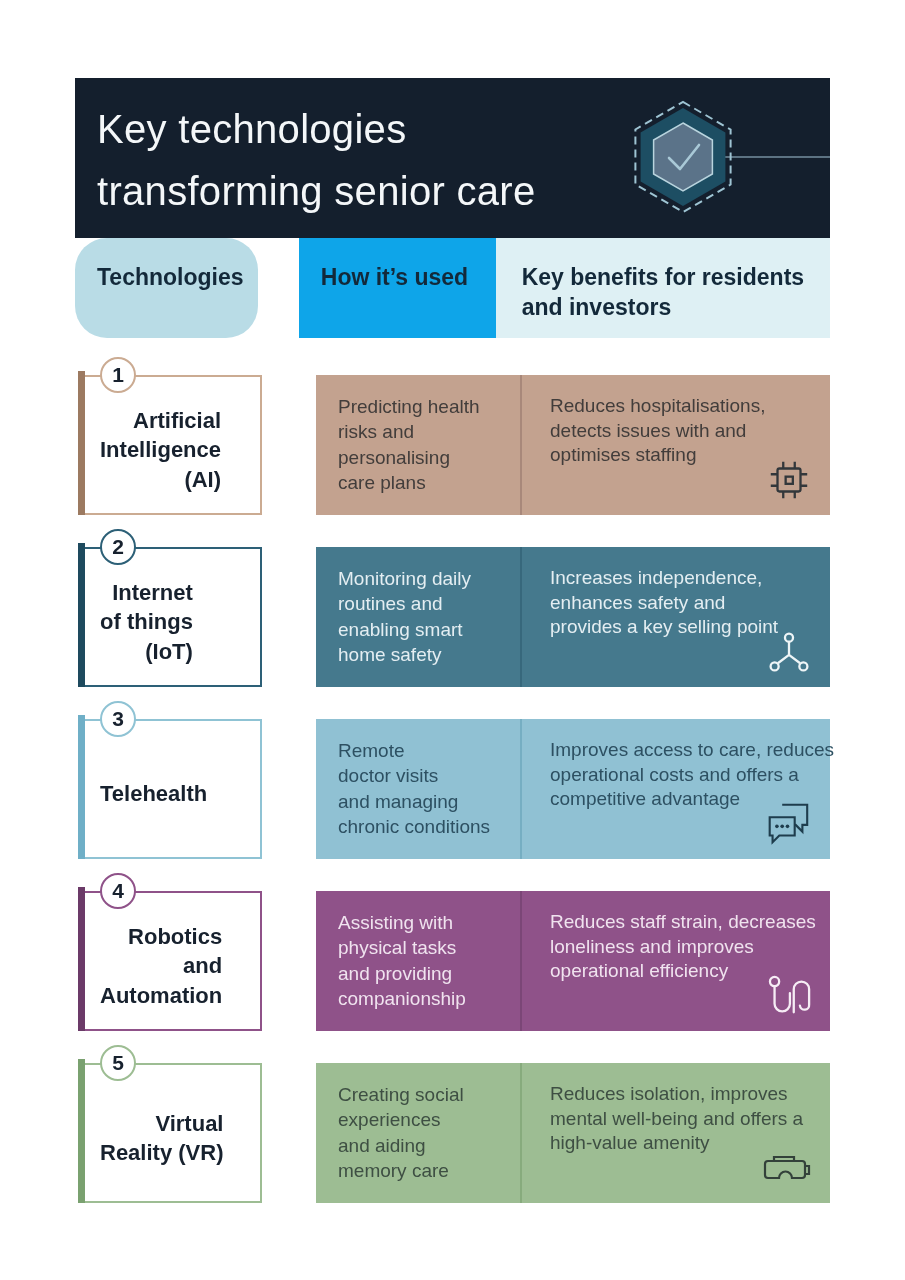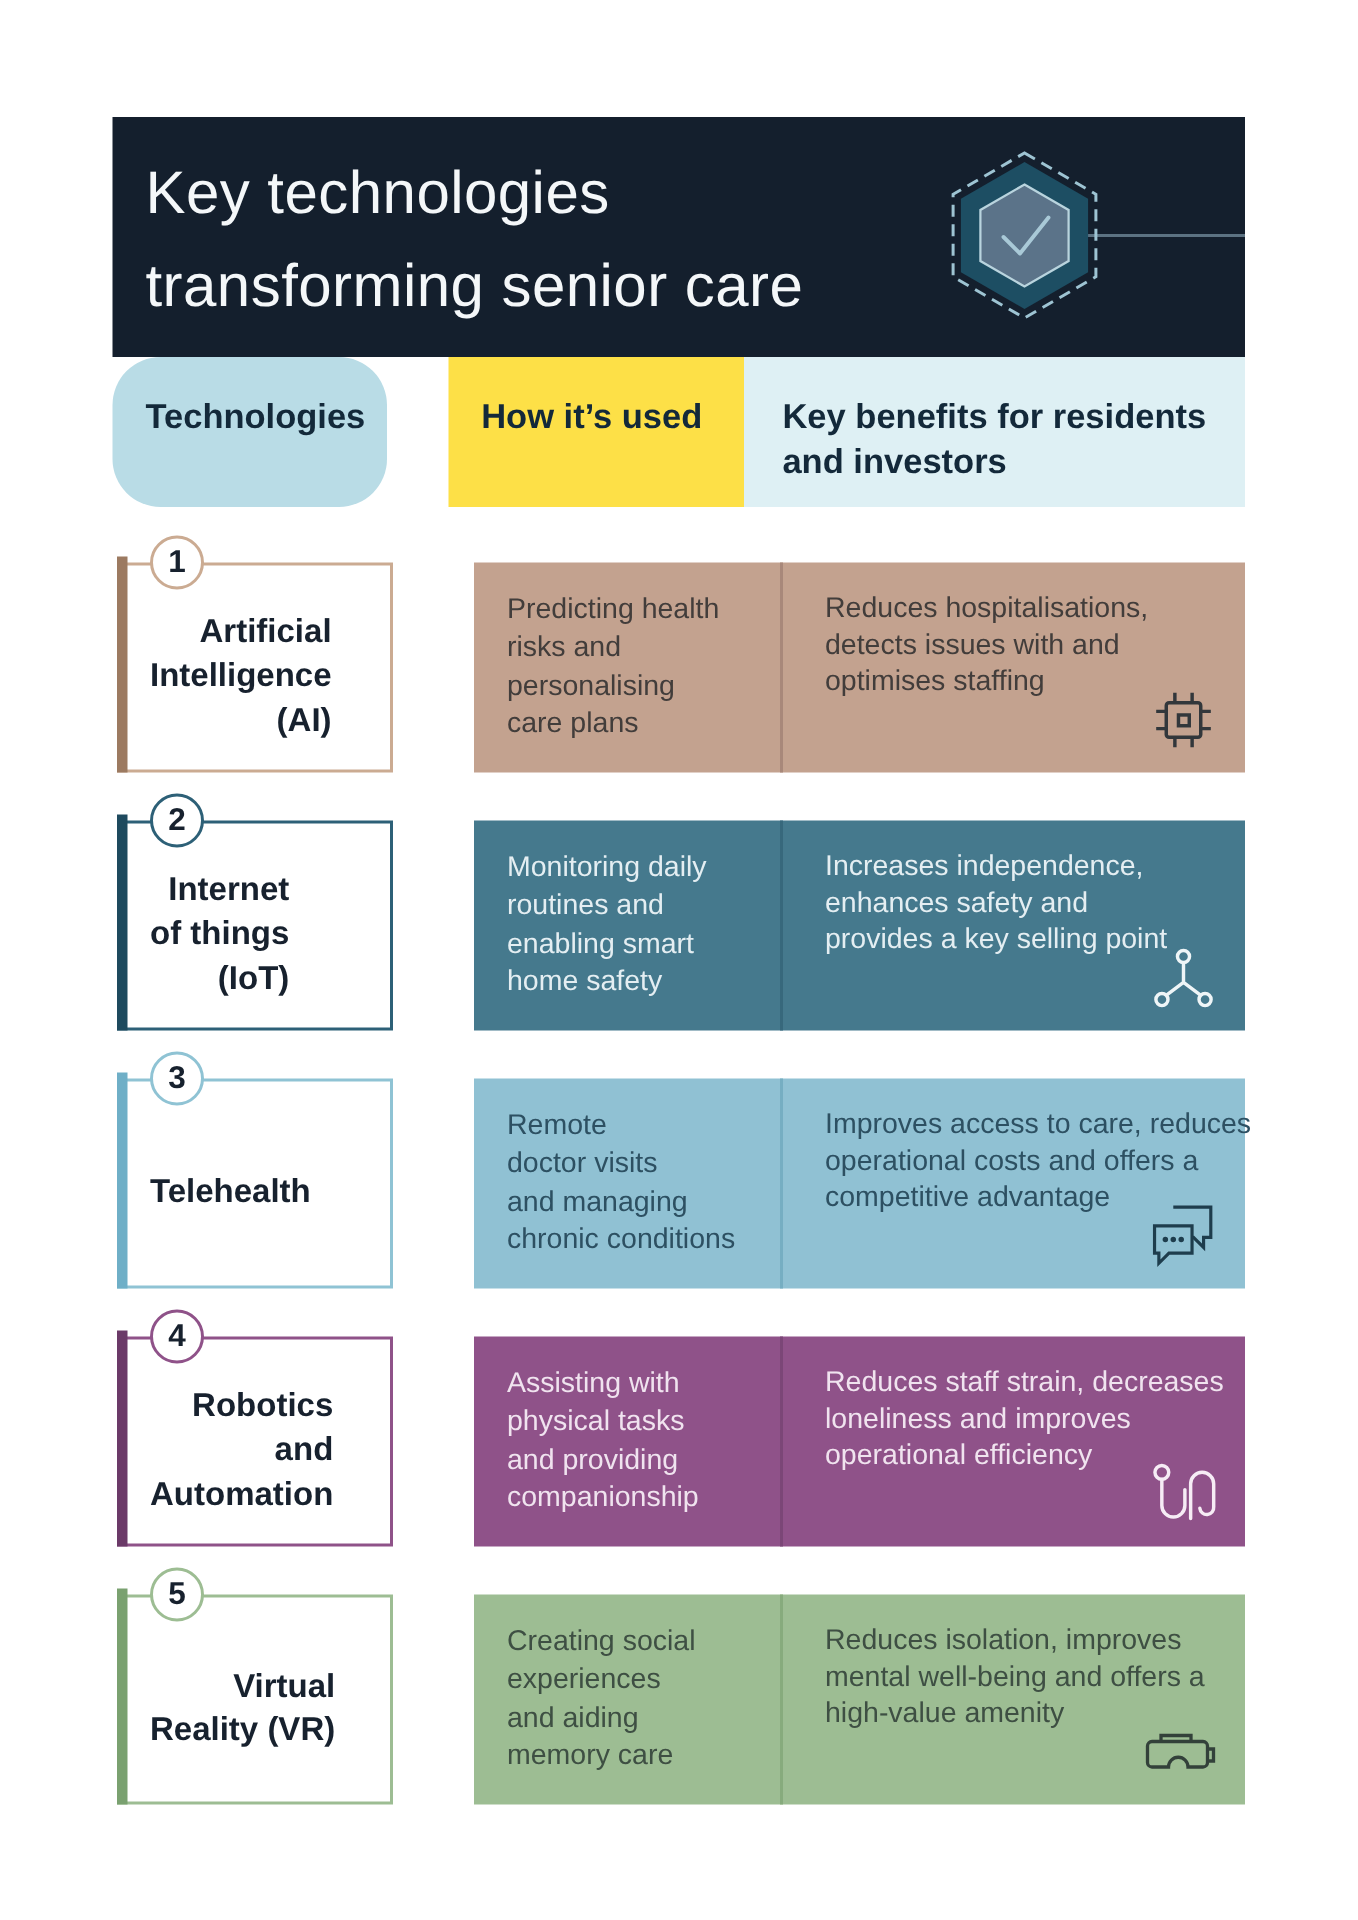--- a/index.html
+++ b/index.html
@@ -58,21 +58,21 @@
       <svg class="hero-badge" viewBox="0 0 130 130">
         <polygon class="hex-dash" points="65,10 112.6,37.5 112.6,92.5 65,120 17.4,92.5 17.4,37.5"></polygon>
         <polygon class="hex-fill" points="65,16 107.4,40.5 107.4,89.5 65,114 22.6,89.5 22.6,40.5"></polygon>
         <polygon class="hex-inner" points="65,31 94.4,48 94.4,82 65,99 35.6,82 35.6,48"></polygon>
         <polyline class="hex-check" points="51,66 62,77 81,53"></polyline>
       </svg>
     </div>
 
     <div class="cols">
       <div class="col col0" style="background: rgb(185, 220, 230); border-radius: 32px; --colhead: #13293a;">Technologies</div>
-      <div class="col col1" style="background: #fde047; margin-left: 41px; --colhead: #13293a;">How it’s used</div>
+      <div class="col col1" style="background: #0ea5e9; margin-left: 41px; --colhead: #13293a;">How it’s used</div>
       <div class="col col2" style="background: rgb(222, 240, 244); --colhead: #13293a;">Key benefits for residents
 and investors</div>
     </div>
 
     <div class="rows">
 
       <div class="row" style="--bg: #c3a28f; --border: #cbab92; --accent: #9c7a61; --divider: #a8887a; --text: #423d3b; --icon: #32373b; --name-color: #17212e; --number-color: #17212e;">
         <div class="numcircle">1</div>
         <div class="techbox">
           <div class="accentbar"></div>

